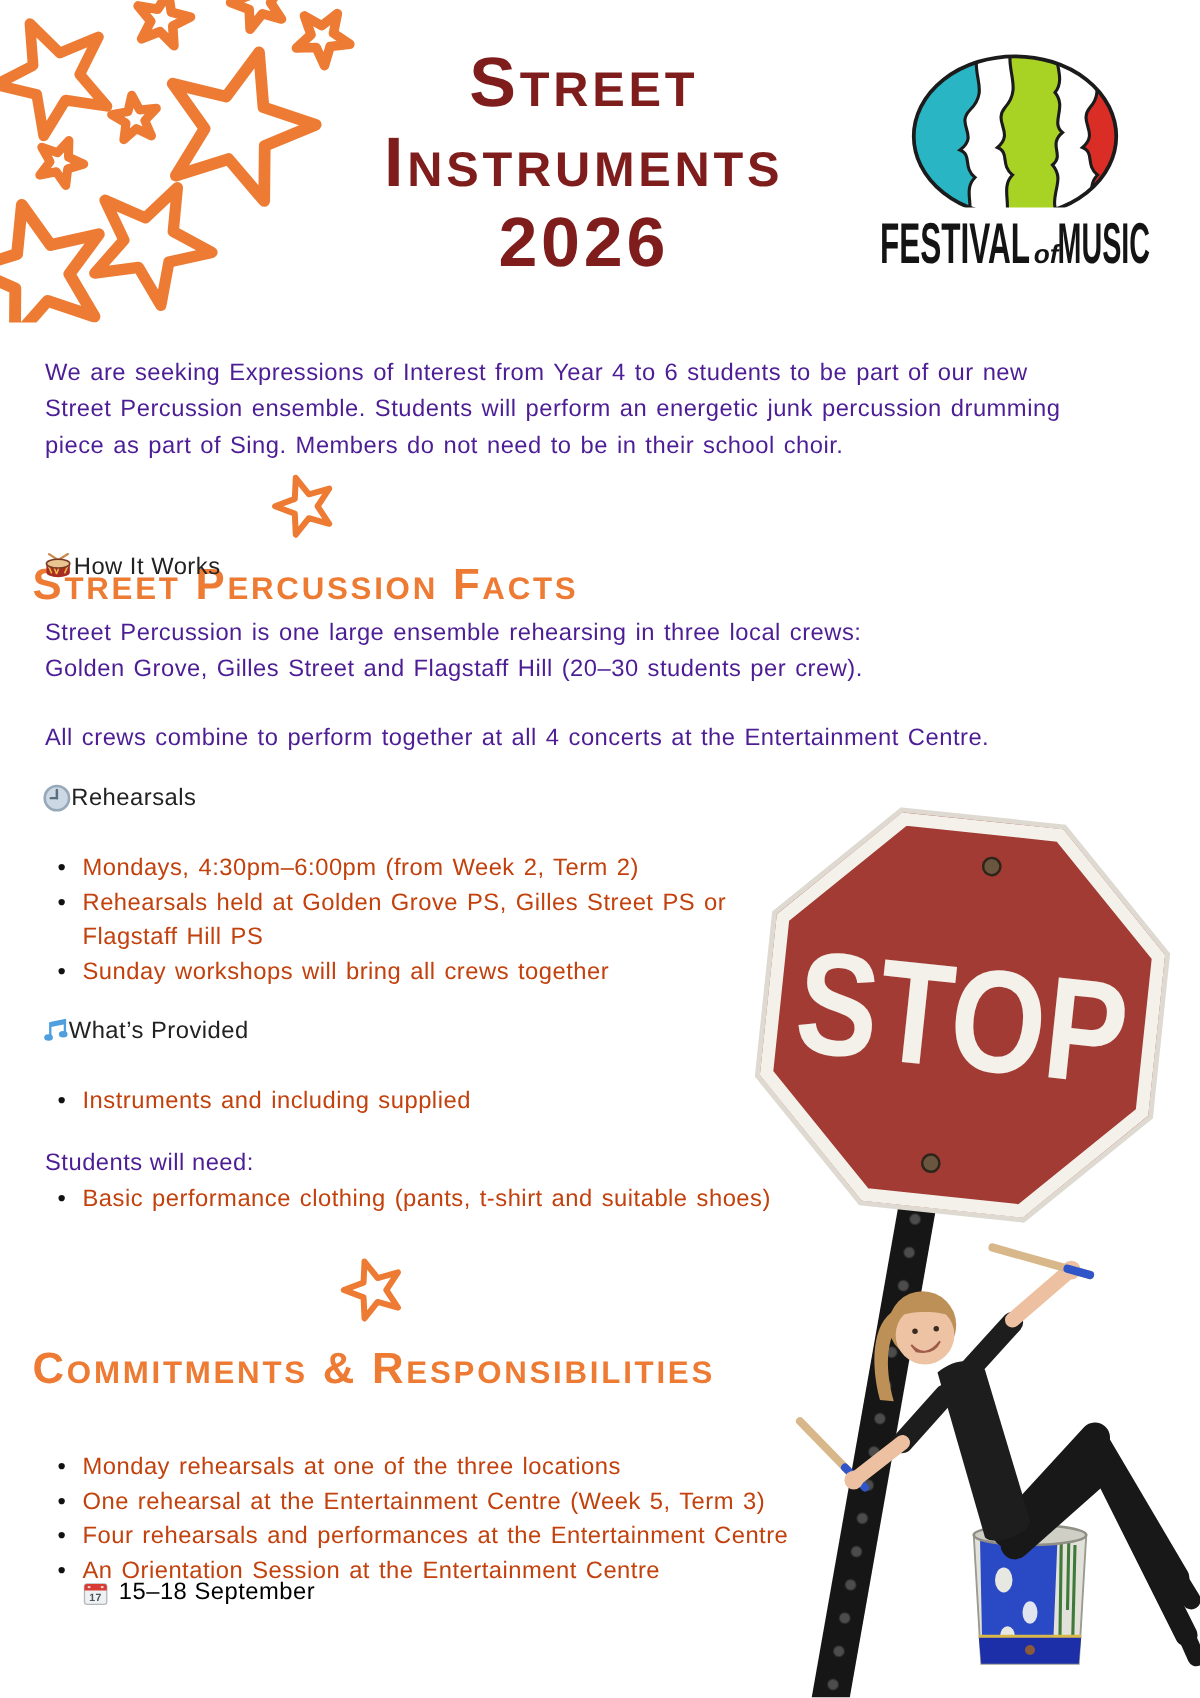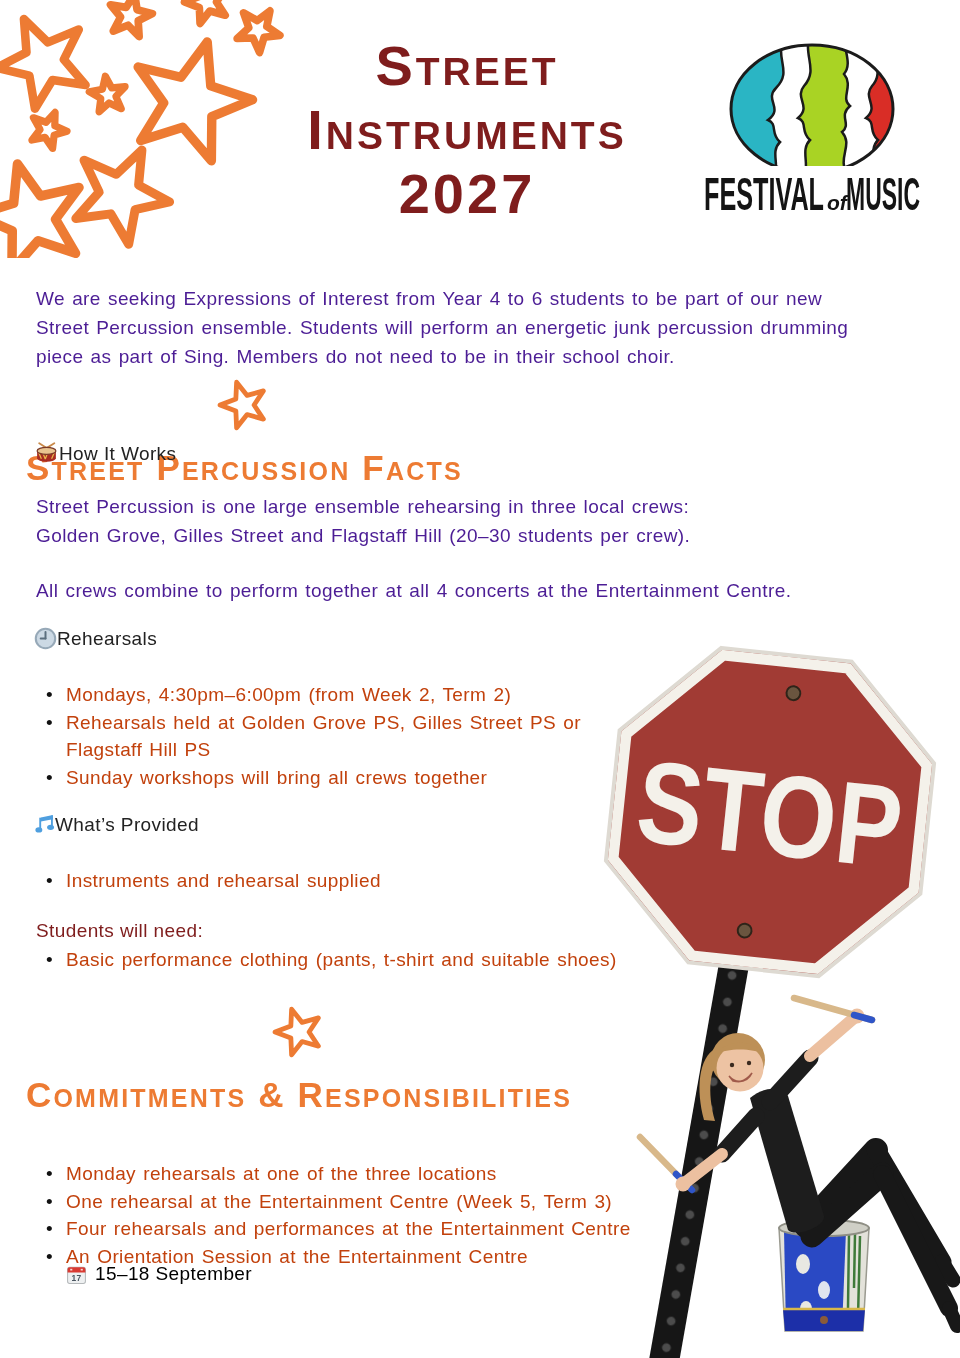--- a/index.html
+++ b/index.html
@@ -13,21 +13,21 @@
     left:277px;top:34px;width:380px;text-align:center;
     color:#7f1d1d;font-weight:bold;font-variant:small-caps;
     font-size:56px;line-height:64px;letter-spacing:3px;
   }
   
   .logo{left:700px;top:24px;width:224px;}
   
   .bodytext{font-size:19px;line-height:29px;letter-spacing:.4px;word-spacing:1.5px;color:#4c1d95;}
   .sublabel{display:flex;align-items:center;gap:0;font-size:19px;letter-spacing:.4px;color:#222;}
   .sublabel svg{flex:0 0 auto;}
-  .needlabel{font-size:19px;letter-spacing:.4px;color:#7f1d1d;}
+  .needlabel{font-size:19px;letter-spacing:.4px;color:#4c1d95;}
   
   .secthead{display:flex;align-items:center;gap:14px;flex-direction:column;}
   .secthead .htext{
     color:#ED7B33;font-weight:bold;font-variant:small-caps;
     font-size:35px;letter-spacing:2.2px;white-space:nowrap;
   }
   
   ul.blist{list-style:none;margin:0;padding:0;}
   ul.blist li{
     position:relative;padding-left:30px;font-size:19px;line-height:27.5px;
@@ -66,21 +66,21 @@
       <use href="#st" transform="translate(108,95) rotate(-8) scale(0.38)" stroke-width="19"></use>
       <use href="#st" transform="translate(48,130) rotate(22) scale(0.38)" stroke-width="19"></use>
       <use href="#st" transform="translate(32,218) rotate(-15) scale(1.12)" stroke-width="8.5"></use>
       <use href="#st" transform="translate(120,195) rotate(26) scale(1.0)" stroke-width="9"></use>
     </g>
   </svg>
 
   <div class="abs title">
     <div>Street</div>
     <div>Instruments</div>
-    <div>2027</div>
+    <div>2026</div>
   </div>
 
   <div class="abs logo">
     <svg width="224" height="192" viewBox="0 0 224 192">
       <defs>
           <clipPath id="logoclip">
             <ellipse cx="112" cy="85" rx="81" ry="64"></ellipse>
           </clipPath>
         </defs>
       <g clip-path="url(#logoclip)">
@@ -155,21 +155,21 @@
         <rect x="5" y="4.5" width="1.8" height="11"></rect>
         <rect x="16.2" y="2.5" width="1.8" height="10.5"></rect>
         <ellipse cx="4.6" cy="16.2" rx="3.3" ry="2.5"></ellipse>
         <ellipse cx="15.8" cy="13.7" rx="3.3" ry="2.5"></ellipse>
       </g>
     </svg>
     <span>What’s Provided</span>
   </div>
 
   <ul class="abs blist" style="left:36px;top:867px;width:640px">
-    <li>Instruments and rehearsal supplied</li>
+    <li>Instruments and including supplied</li>
   </ul>
 
   <div class="abs needlabel" style="left:36px;top:920px">Students will need:</div>
   <ul class="abs blist" style="left:36px;top:946px;width:680px">
     <li>Basic performance clothing (pants, t-shirt and suitable shoes)</li>
   </ul>
 
   <div class="abs secthead" style="left:26px;top:1003px">
     <svg width="56" height="58" viewBox="-62 -62 124 124">
       <use href="#st" transform="rotate(-18) scale(1.06)" fill="none" stroke="#ED7B33" stroke-width="10" stroke-linejoin="round" stroke-linecap="round"></use>

